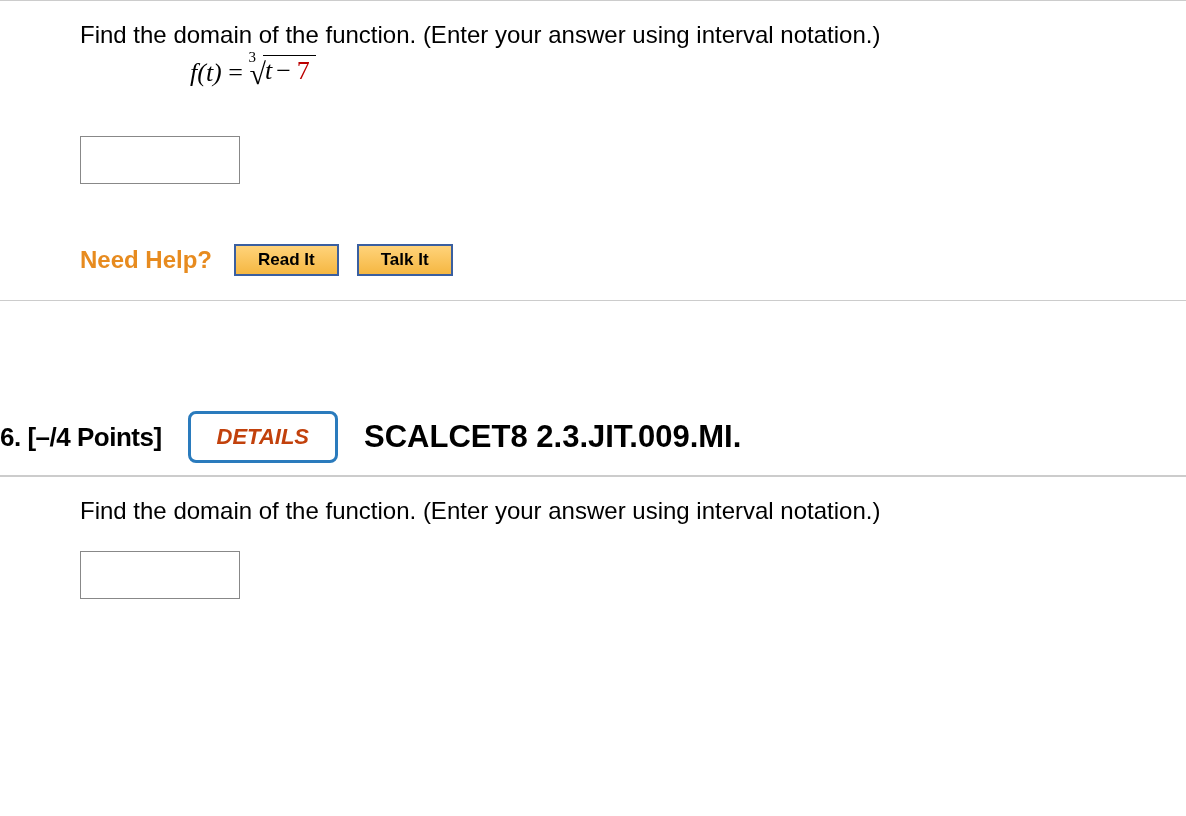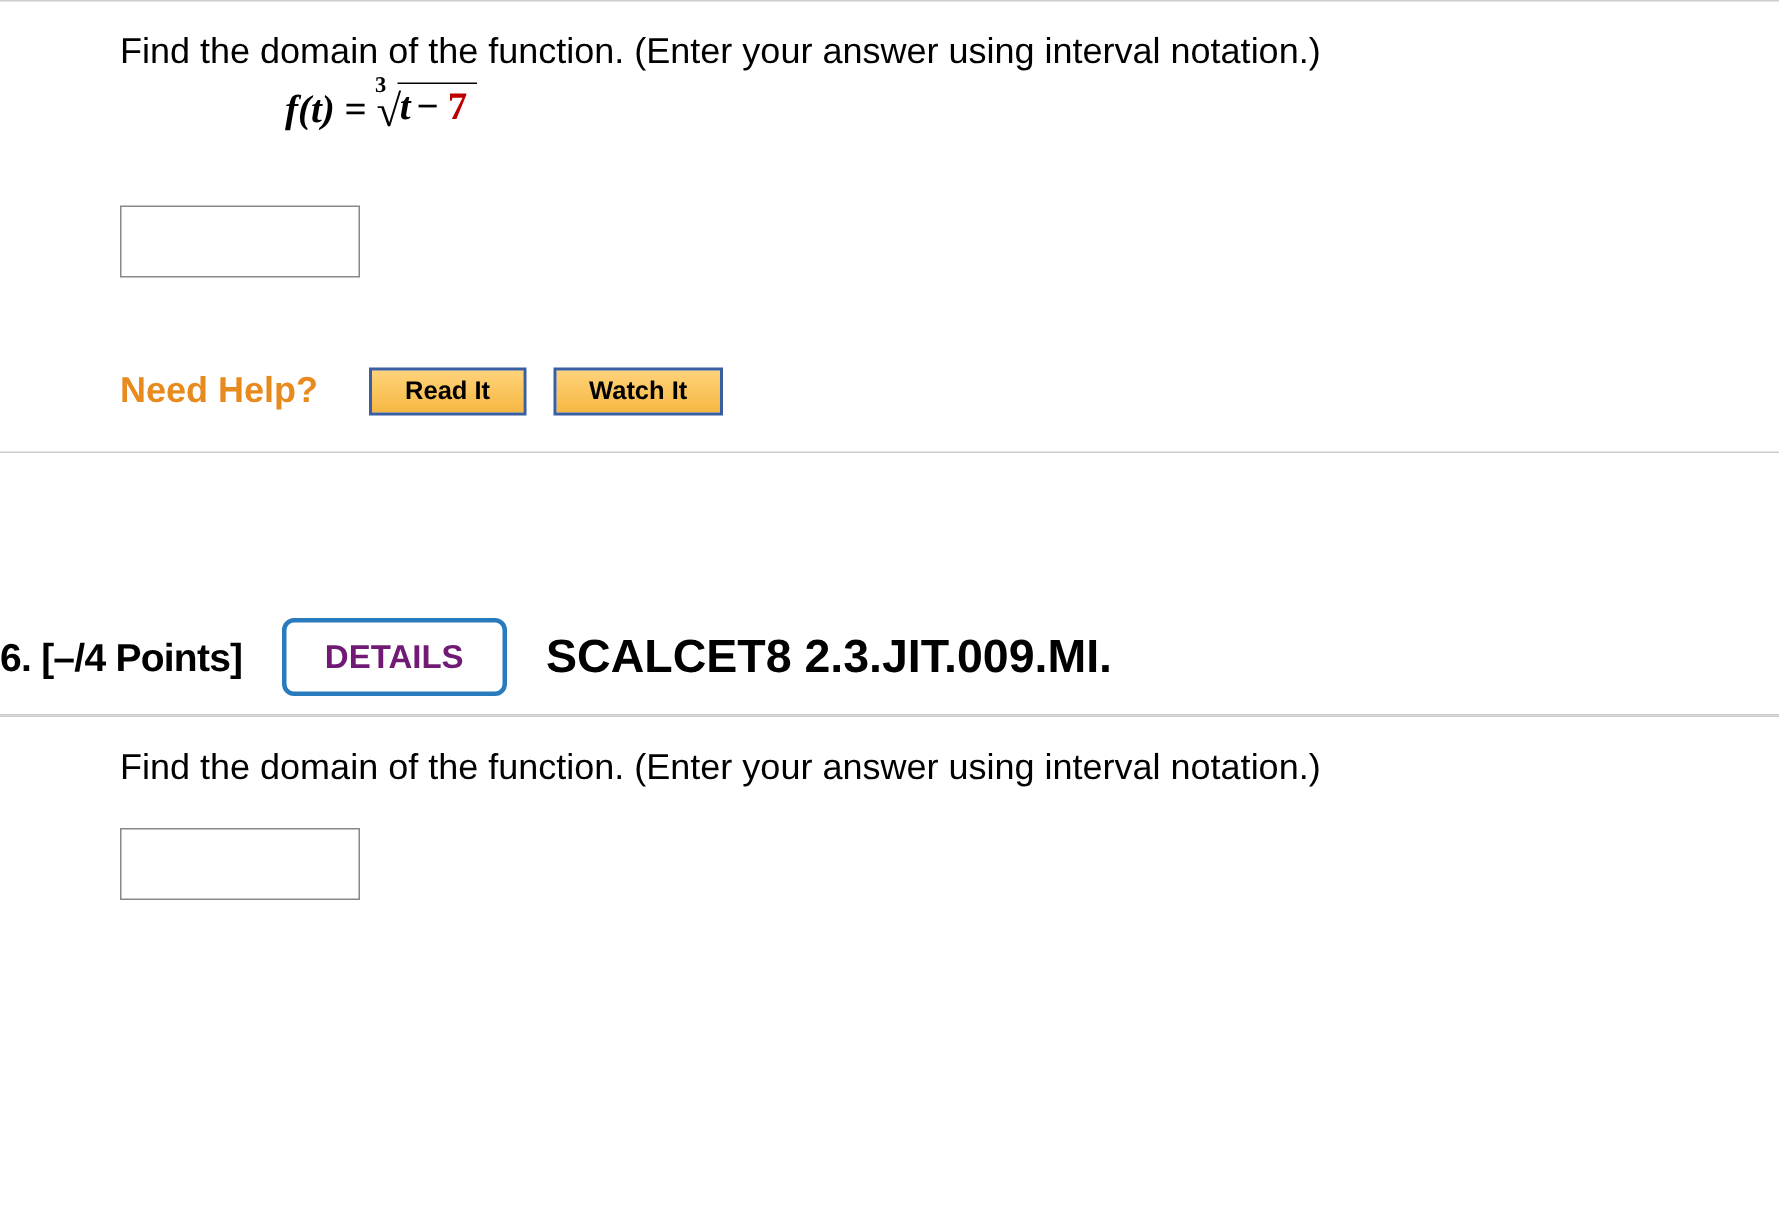--- a/index.html
+++ b/index.html
@@ -24,21 +24,20 @@
   .prompt {
     font-size: 24px;
     margin-bottom: 6px;
   }
   .formula {
     font-family: "Times New Roman", Times, serif;
     font-style: italic;
     font-size: 26px;
     margin-left: 110px;
     white-space: nowrap;
-    font-weight: bold;
   }
   .formula .upright { font-style: normal; }
   .cubert {
     position: relative;
     display: inline-block;
     vertical-align: baseline;
   }
   .cubert .index {
     font-size: 15px;
     font-style: normal;
@@ -72,21 +71,21 @@
   .help-row {
     margin-top: 60px;
     display: flex;
     align-items: center;
     gap: 18px;
   }
   .need-help {
     color: #e78b1f;
     font-weight: bold;
     font-size: 24px;
-    margin-right: 16px;
+    margin-right: 4px;
   }
   .help-btn {
     background: linear-gradient(#ffd37a, #f5b742);
     border: 2px solid #3a5fa0;
     font-family: Verdana, Arial, sans-serif;
     font-weight: bold;
     font-size: 17px;
     padding: 4px 22px;
     cursor: pointer;
     color: #000;
@@ -102,26 +101,27 @@
   }
   .q-number-points {
     font-size: 26px;
     font-weight: bold;
     letter-spacing: -0.5px;
   }
   .details-btn {
     background: #fff;
     border: 3px solid #2a7bbd;
     border-radius: 8px;
-    color: #701a75;
+    color: #c2410c;
     font-weight: bold;
     font-size: 22px;
     padding: 10px 26px;
     cursor: pointer;
     font-family: Verdana, Arial, sans-serif;
+    font-style: italic;
   }
   .q-ref {
     font-size: 31px;
     font-weight: bold;
   }
   .minus { padding: 0 4px; font-style: normal; }
 </style>
 </head>
 <body>
 
@@ -132,21 +132,21 @@
     <span class="upright"> = </span>
     <span class="cubert">
       <span class="index">3</span>
       <span class="radical-sym">√</span><span class="overbar"><span>t</span><span class="minus">−</span><span class="num">7</span></span>
     </span>
   </div>
   <input type="text" class="answer-box" value="" style="">
   <div class="help-row">
     <span class="need-help">Need Help?</span>
     <button class="help-btn">Read It</button>
-    <button class="help-btn">Watch It</button>
+    <button class="help-btn">Talk It</button>
   </div>
 </div>
 
 <div class="q-header">
   <span class="q-number-points">
     <span>6.</span>
     <span>[–/4 Points]</span>
   </span>
   <button class="details-btn">DETAILS</button>
   <span class="q-ref">SCALCET8 2.3.JIT.009.MI.</span>

